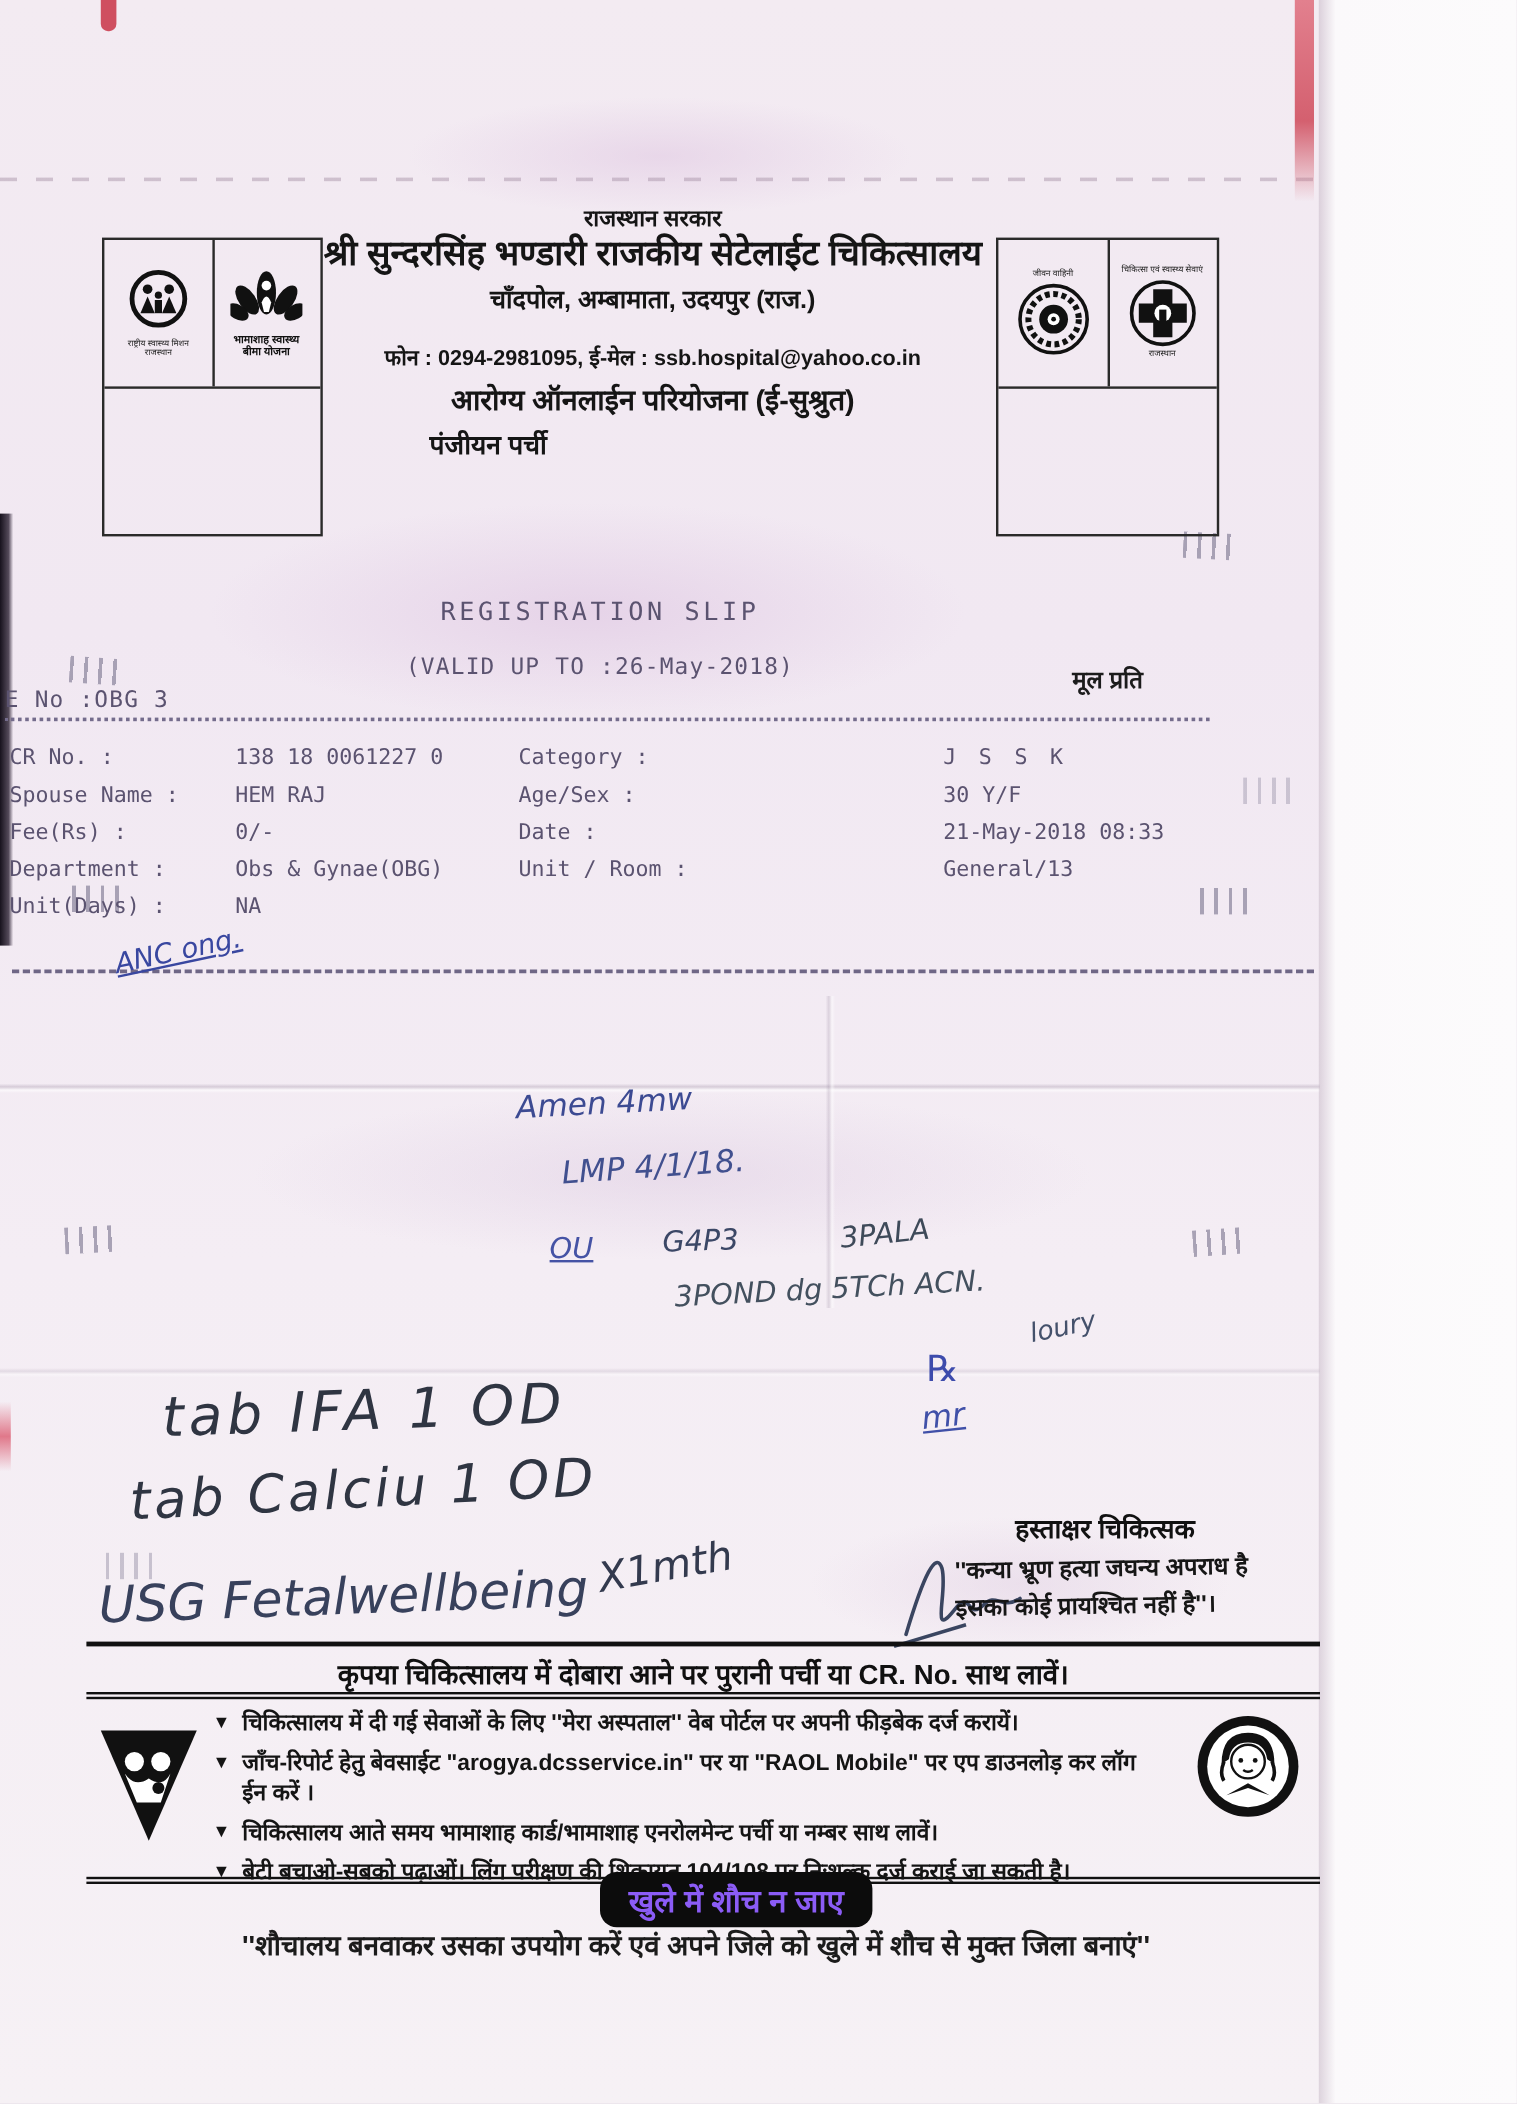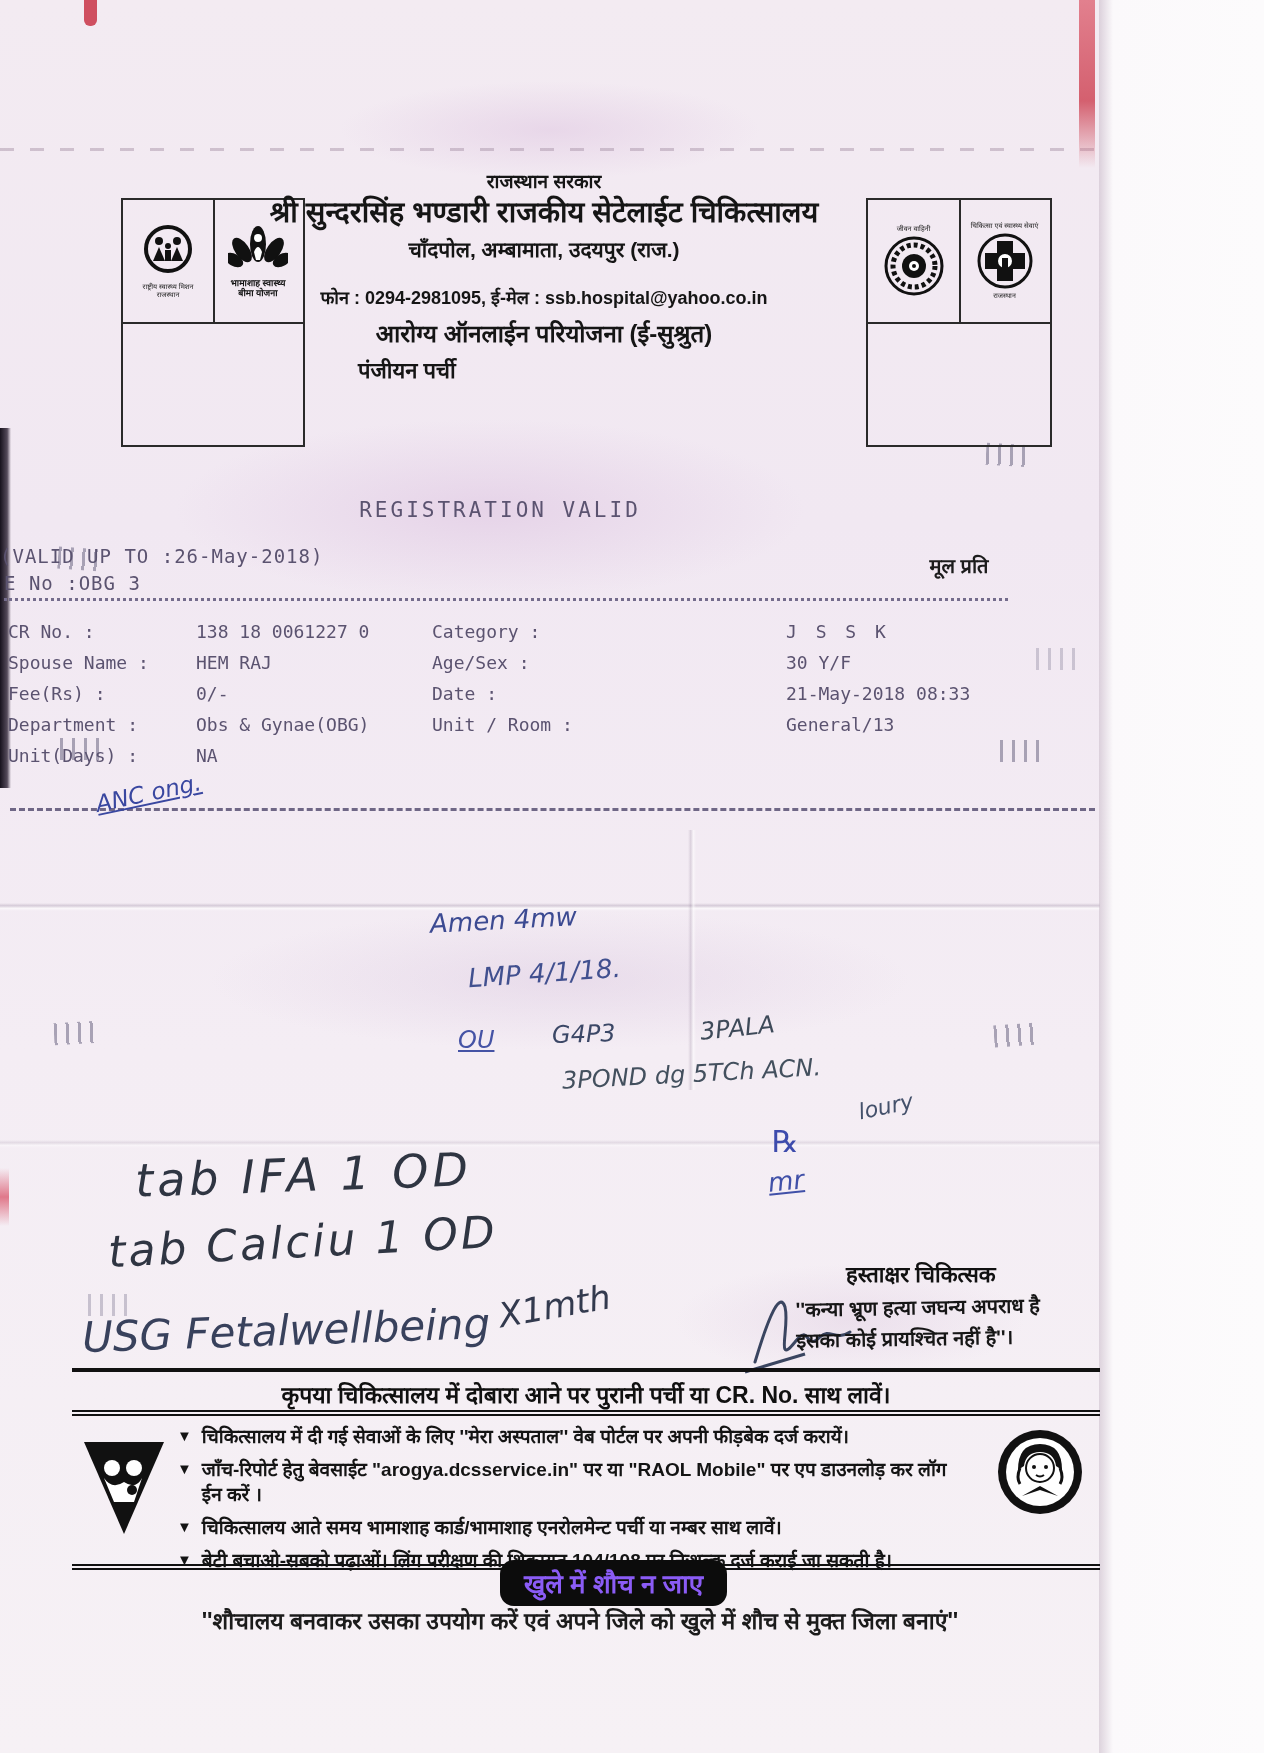--- a/index.html
+++ b/index.html
@@ -15,38 +15,38 @@
   .crease-h{position:absolute;left:0;width:1100px;height:8px;background:linear-gradient(180deg,transparent,rgba(110,90,120,.22),rgba(255,255,255,.6),transparent);}
   .crease-v{position:absolute;width:8px;background:linear-gradient(90deg,transparent,rgba(110,90,120,.18),rgba(255,255,255,.5),transparent);}
   .torn-top{position:absolute;left:0;top:148px;width:1110px;height:3px;background:repeating-linear-gradient(90deg,rgba(170,150,170,.5) 0 14px,transparent 14px 30px);}
   .right-margin{position:absolute;right:0;top:0;width:165px;height:1753px;background:linear-gradient(90deg,rgba(200,186,200,.55),#fbf9fb 14px,#fcfbfc);}
   .edge-dark{position:absolute;left:0;top:428px;width:11px;height:360px;background:linear-gradient(90deg,#17121d,#544a5a 65%,transparent);}
   .red-streak-tr{position:absolute;left:1079px;top:0;width:16px;height:168px;background:linear-gradient(180deg,#e2808e,#d4606f 60%,rgba(212,96,111,0));}
   .red-mark-tl{position:absolute;left:84px;top:0;width:13px;height:26px;background:#cf4f60;border-radius:0 0 6px 6px;}
   .red-mark-bl{position:absolute;left:0;top:1168px;width:9px;height:58px;background:linear-gradient(180deg,rgba(224,120,138,0),#e0788a,rgba(224,120,138,0));}
   .perf{position:absolute;width:44px;height:22px;background:repeating-linear-gradient(90deg,#8f89a0 0 3px,transparent 3px 12px);opacity:.75;}
   
-  .hbox{position:absolute;border:2px solid #2a2a2a;margin-left:36px;}
+  .hbox{position:absolute;border:2px solid #2a2a2a;}
   .hbox .divider-h{position:absolute;left:0;right:0;top:122px;border-top:2px solid #2a2a2a;}
   .hbox .divider-v{position:absolute;top:0;height:122px;left:50%;border-left:2px solid #2a2a2a;}
   .logo-cell{position:absolute;top:0;width:50%;height:122px;display:flex;flex-direction:column;align-items:center;justify-content:center;gap:2px;}
   .logo-cap{font-size:9px;font-weight:bold;text-align:center;line-height:1.15;color:#111;}
   .tiny-cap{font-size:7px;text-align:center;color:#222;line-height:1.1;}
   .head-center{position:absolute;left:258px;top:168px;width:572px;text-align:center;color:#151515;}
   .govt{font-size:19px;font-weight:bold;}
   .hosp{font-size:29px;font-weight:bold;line-height:1.15;margin-top:2px;}
   .addr{font-size:21px;font-weight:bold;margin-top:6px;}
   .phone{font-size:18px;font-weight:bold;margin-top:22px;}
   .proj{font-size:24px;font-weight:bold;margin-top:7px;}
   .slipname{font-size:22px;font-weight:bold;margin-top:5px;text-align:left;padding-left:100px;}
   .mool{position:absolute;left:0;right:0;top:352px;text-align:center;font-size:20px;font-weight:bold;}
   
   .dm{position:absolute;font-family:"DejaVu Sans Mono","Liberation Mono",monospace;color:#5b5370;}
   .reg-title{left:0;top:498px;width:1000px;text-align:center;font-size:21px;letter-spacing:3px;}
-  .valid{left:0;top:545px;width:1000px;text-align:left;font-size:19px;letter-spacing:1px;}
+  .valid{left:0;top:545px;width:1000px;text-align:center;font-size:19px;letter-spacing:1px;}
   .queue{left:4px;top:572px;font-size:19px;letter-spacing:1px;}
   .dotline{position:absolute;border-top:3px dotted #746c8c;}
   .dashline{position:absolute;border-top:3px dashed #6f6786;}
   .fields{left:8px;top:616px;width:1060px;font-size:18px;}
   .frow{display:flex;height:31px;align-items:center;justify-content:space-between;}
   .f-l1{width:188px;}.f-v1{width:236px;}.f-l2{width:306px;}.f-v2{flex:1;margin-left:48px;}
   
   .hw{position:absolute;font-family:"DejaVu Sans","Liberation Sans",sans-serif;font-style:italic;white-space:nowrap;}
   .hw1{left:95px;top:780px;font-size:23px;color:#3947a0;transform:rotate(-12deg);text-decoration:underline;}
   .hw2{left:430px;top:905px;font-size:26px;color:#3c4a92;transform:rotate(-3deg);}
@@ -168,21 +168,21 @@
 
   <div class="head-center">
     <div class="govt">राजस्थान सरकार</div>
     <div class="hosp">श्री सुन्दरसिंह भण्डारी राजकीय सेटेलाईट चिकित्सालय</div>
     <div class="addr">चाँदपोल, अम्बामाता, उदयपुर (राज.)</div>
     <div class="phone">फोन : 0294-2981095, ई-मेल : ssb.hospital@yahoo.co.in</div>
     <div class="proj">आरोग्य ऑनलाईन परियोजना (ई-सुश्रुत)</div>
     <div class="slipname">पंजीयन पर्ची</div>
   </div>
 
-  <div class="dm reg-title">REGISTRATION VALID</div>
+  <div class="dm reg-title">REGISTRATION SLIP</div>
   <div class="dm valid">(VALID UP TO :26-May-2018)</div>
   <div class="dm queue">E No :OBG 3</div>
   <div class="dotline" style="left:4px;top:598px;width:1004px;"></div>
 
   <div class="dm fields">
     <div class="frow">
       <span class="f-l1">CR No. :</span>
       <span class="f-v1">138 18 0061227 0</span>
       <span class="f-l2">Category :</span>
       <span class="f-v2" style="letter-spacing:4px;">J S S K</span>

